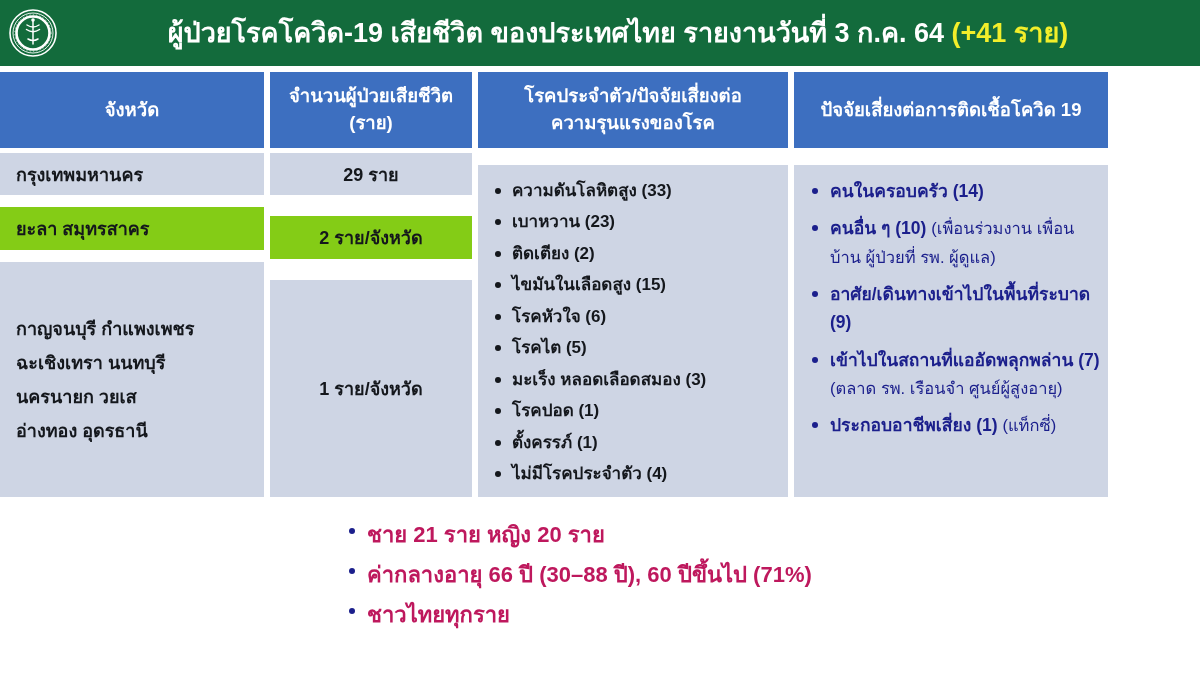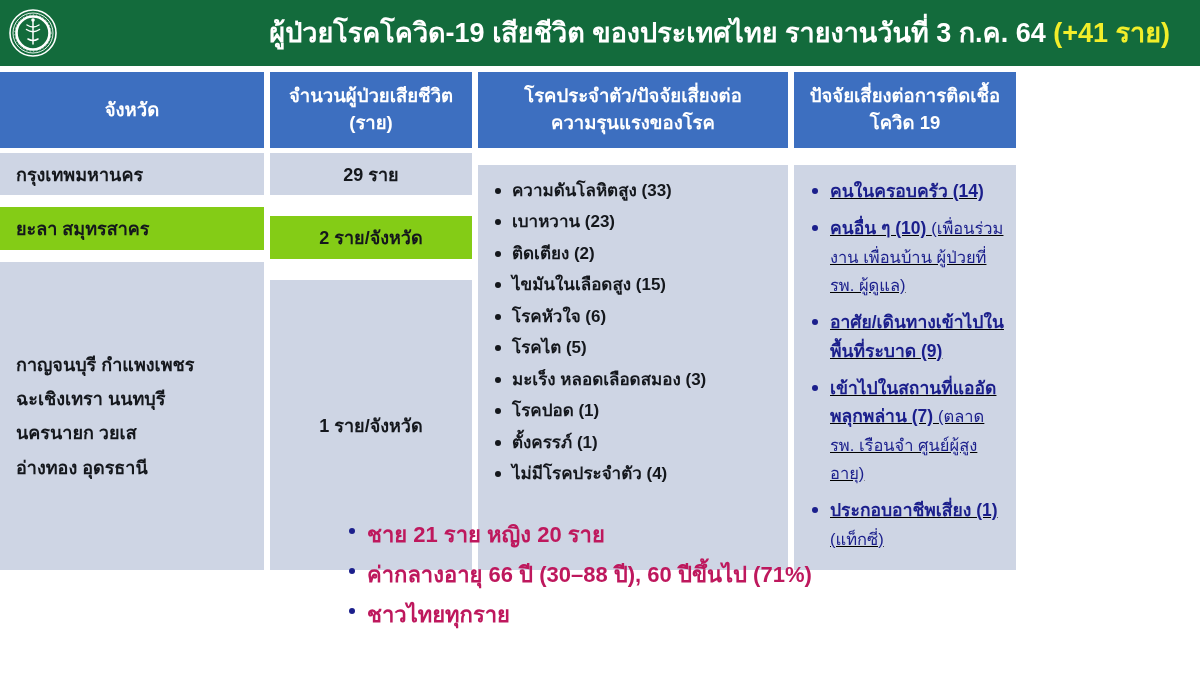--- a/index.html
+++ b/index.html
@@ -28,39 +28,39 @@
   .banner-logo {
     width: 66px;
     height: 66px;
     display: flex;
     align-items: center;
     justify-content: center;
     flex: 0 0 66px;
   }
   .banner-title {
     flex: 1;
-    text-align: right;
+    text-align: center;
     font-size: 27px;
     font-weight: bold;
     color: #ffffff;
     letter-spacing: 0px;
     padding-right: 30px;
     white-space: nowrap;
     line-height: 1.05;
   }
   .banner-title .hl {
     color: #f2ee2a;
   }
 
   
   .table {
     position: absolute;
     left: 0;
     top: 72px;
-    width: 1016px;
+    width: 1108px;
     height: 413px;
     display: flex;
     flex-direction: column;
   }
   .thead {
     display: flex;
     height: 76px;
     gap: 6px;
     flex: 0 0 76px;
   }
@@ -126,21 +126,21 @@
     transform: translateY(-50%);
   }
 
   .listcell {
     background: #ced5e4;
     box-sizing: border-box;
     padding: 10px 8px 8px 12px;
     margin-top: 12px;
   }
   .listcell.c3 { flex: 0 0 310px; }
-  .listcell.c4 { flex: 1 1 auto; padding-top: 12px; text-decoration: underline; }
+  .listcell.c4 { flex: 1 1 auto; padding-top: 12px; }
 
   ul.bullets {
     list-style: none;
     margin: 0;
     padding: 0;
   }
   ul.bullets li {
     position: relative;
     padding-left: 22px;
     font-size: 17px;

